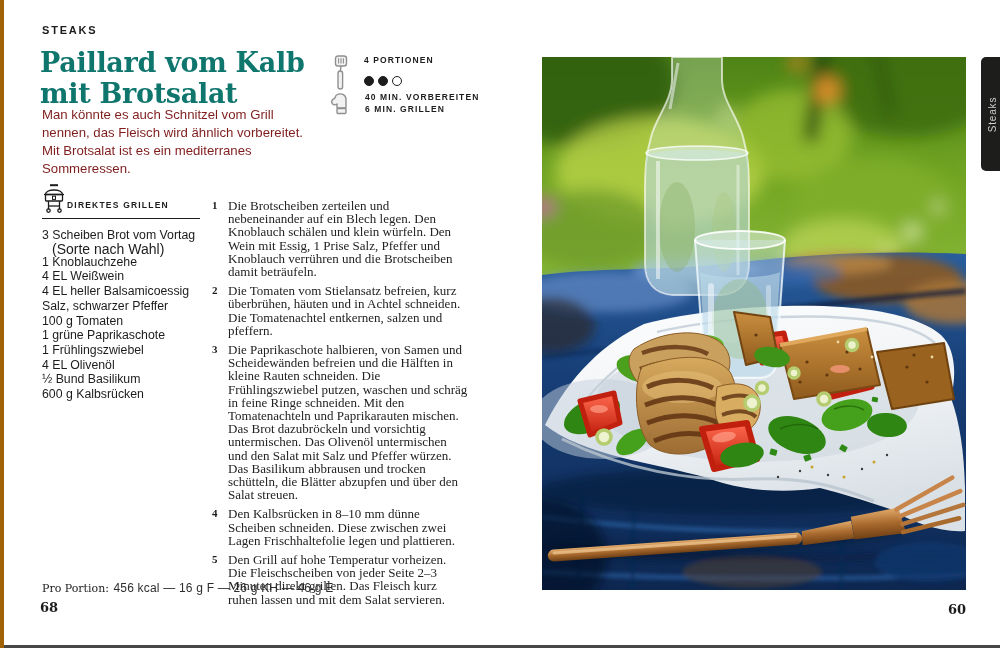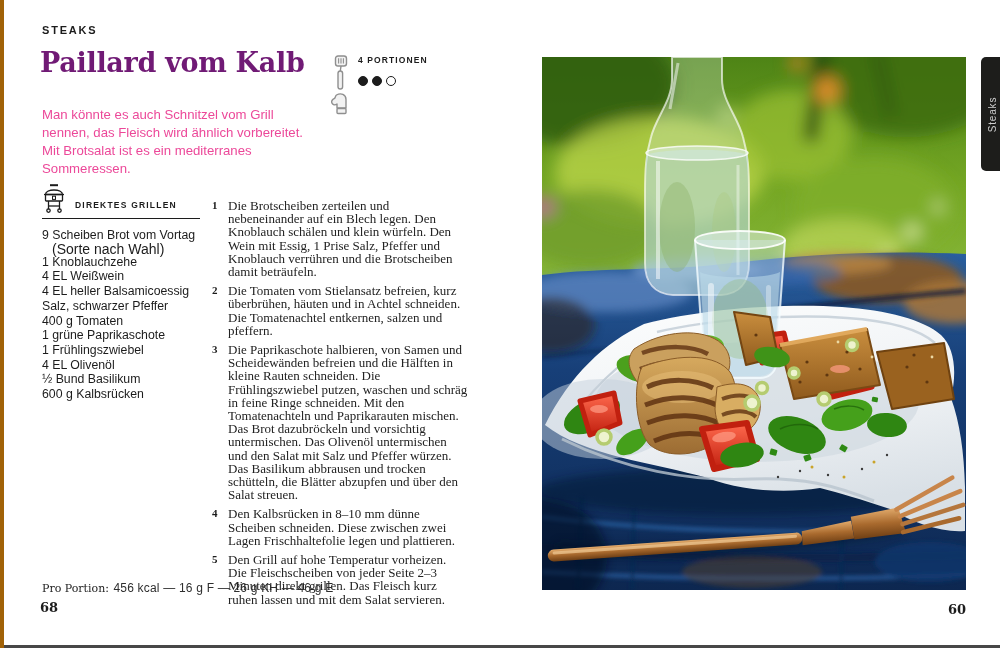--- a/index.html
+++ b/index.html
@@ -6,34 +6,34 @@
   .sheet{
     position:relative;width:1000px;height:648px;background:#ffffff;
     overflow:hidden;border-left:4px solid #a16207;
     font-family:"Liberation Sans",sans-serif;color:#1c1c1c;
   }
   .bottom-bar{position:absolute;left:0;right:0;bottom:0;height:3px;background:#474747;}
 
   
   .kicker{position:absolute;left:38px;top:24px;font-size:11px;font-weight:bold;letter-spacing:1.8px;}
   .title{position:absolute;left:36px;top:48px;margin:0;font-family:"DejaVu Serif",serif;
-         font-weight:bold;font-size:27px;line-height:1.13;letter-spacing:-0.3px;color:#701a75;}
+         font-weight:bold;font-size:27px;line-height:1.13;letter-spacing:-0.3px;color:#0f766e;}
   .intro{position:absolute;left:38px;top:106px;width:278px;margin:0;
-         font-size:13.2px;line-height:1.36;color:#ec4899;}
-
-  .meta-row{position:absolute;display:flex;gap:9px;align-items:flex-start;}
+         font-size:13.2px;line-height:1.36;color:#7f1d1d;}
+
+  .meta-row{position:absolute;display:flex;gap:15px;align-items:flex-start;}
   .meta-row.r1{left:329px;top:55px;}
   .meta-row.r2{left:326px;top:92px;}
   .meta-label{font-size:8.5px;font-weight:bold;letter-spacing:1.1px;line-height:11.5px;white-space:nowrap;}
   .dots{display:flex;gap:4px;margin-top:9px;}
   .dot{width:10px;height:10px;border-radius:50%;border:1.6px solid #1c1c1c;box-sizing:border-box;}
   .dot.filled{background:#1c1c1c;}
 
   .ingredients{position:absolute;left:38px;top:184px;width:160px;}
-  .method{display:flex;align-items:flex-end;gap:8px;}
+  .method{display:flex;align-items:flex-end;gap:0;}
   .method-label{font-size:8.5px;font-weight:bold;letter-spacing:1.2px;padding-bottom:3px;}
   .method-rule{border:none;border-top:1.6px solid #1c1c1c;margin:5px 0 0 0;width:158px;}
   .ing-list{list-style:none;margin:9px 0 0 0;padding:0;font-size:12.3px;line-height:14.7px;}
   .ing-list .note{display:block;font-size:14px;line-height:12px;padding-left:10px;}
 
   .steps{position:absolute;left:208px;top:199px;width:256px;}
   .step{display:flex;margin-bottom:6px;font-family:"Liberation Serif",serif;}
   .step-num{width:16px;flex:0 0 16px;font-weight:bold;font-size:11px;line-height:13.2px;}
   .step-text{flex:1;font-size:13px;line-height:13.2px;color:#222;}
 
@@ -54,21 +54,21 @@
 
   .icon{flex:0 0 auto;}
 </style>
 </head>
 <body>
 
 <div class="sheet">
 
   <div class="kicker">STEAKS</div>
 
-  <h1 class="title"><span>Paillard vom Kalb</span><br></h1>
+  <h1 class="title"><span>Paillard vom Kalb</span><br><span>mit Brotsalat</span></h1>
 
   <p class="intro">Man könnte es auch Schnitzel vom Grill nennen, das Fleisch wird ähnlich vorbereitet. Mit Brotsalat ist es ein mediterranes Sommeressen.</p>
 
   <div class="meta-row r1">
     <svg class="icon" width="16" height="36" viewBox="0 0 16 36">
       <g stroke="#8f8f8f" stroke-width="1.4" fill="#f2f2f2">
         <rect x="2.5" y="1" width="11" height="10" rx="2.5"></rect>
         <line x1="5.6" y1="3.2" x2="5.6" y2="8.6" stroke-width="1.1"></line>
         <line x1="8" y1="3.2" x2="8" y2="8.6" stroke-width="1.1"></line>
         <line x1="10.4" y1="3.2" x2="10.4" y2="8.6" stroke-width="1.1"></line>
@@ -86,20 +86,24 @@
     </div>
   </div>
 
   <div class="meta-row r2">
     <svg class="icon" width="20" height="26" viewBox="0 0 20 26">
       <g stroke="#8f8f8f" stroke-width="1.4" fill="#f2f2f2" stroke-linejoin="round">
         <path d="M6.5,3 C11,0.5 16,2.5 16,7.5 L16,16 L7,16 L7,12 C5,13.5 2.5,13 1.8,10.8 C1.1,8.6 3,7.2 4.6,6.4 C5.4,5 5.6,3.7 6.5,3 Z"></path>
         <rect x="7" y="16.5" width="9" height="5" rx="1"></rect>
       </g>
     </svg>
+    <div>
+      <div class="meta-label">40 MIN. VORBEREITEN</div>
+      <div class="meta-label">6 MIN. GRILLEN</div>
+    </div>
   </div>
 
   <div class="ingredients">
     <div class="method">
       <svg class="icon" width="25" height="29" viewBox="0 0 25 29">
         <g stroke="#1c1c1c" stroke-width="1.3" fill="none">
           <line x1="8" y1="1.2" x2="16" y2="1.2" stroke-width="2"></line>
           <path d="M3.5,10.5 C3.5,4.5 20.5,4.5 20.5,10.5"></path>
           <line x1="2" y1="10.5" x2="22" y2="10.5"></line>
           <rect x="3.5" y="10.5" width="17" height="6.5" rx="0.8"></rect>
@@ -109,31 +113,31 @@
           <line x1="6.5" y1="22" x2="17.5" y2="22"></line>
           <circle cx="6.5" cy="26.6" r="1.7"></circle>
           <circle cx="17.5" cy="26.6" r="1.7"></circle>
         </g>
       </svg>
       <span class="method-label">DIREKTES GRILLEN</span>
     </div>
     <hr class="method-rule">
     <ul class="ing-list">
 
-        <li><span>9 Scheiben Brot vom Vortag</span><span class="note">(Sorte nach Wahl)</span></li>
+        <li><span>3 Scheiben Brot vom Vortag</span><span class="note">(Sorte nach Wahl)</span></li>
 
         <li><span>1 Knoblauchzehe</span></li>
 
         <li><span>4 EL Weißwein</span></li>
 
         <li><span>4 EL heller Balsamicoessig</span></li>
 
         <li><span>Salz, schwarzer Pfeffer</span></li>
 
-        <li><span>400 g Tomaten</span></li>
+        <li><span>100 g Tomaten</span></li>
 
         <li><span>1 grüne Paprikaschote</span></li>
 
         <li><span>1 Frühlingszwiebel</span></li>
 
         <li><span>4 EL Olivenöl</span></li>
 
         <li><span>½ Bund Basilikum</span></li>
 
         <li><span>600 g Kalbsrücken</span></li>

